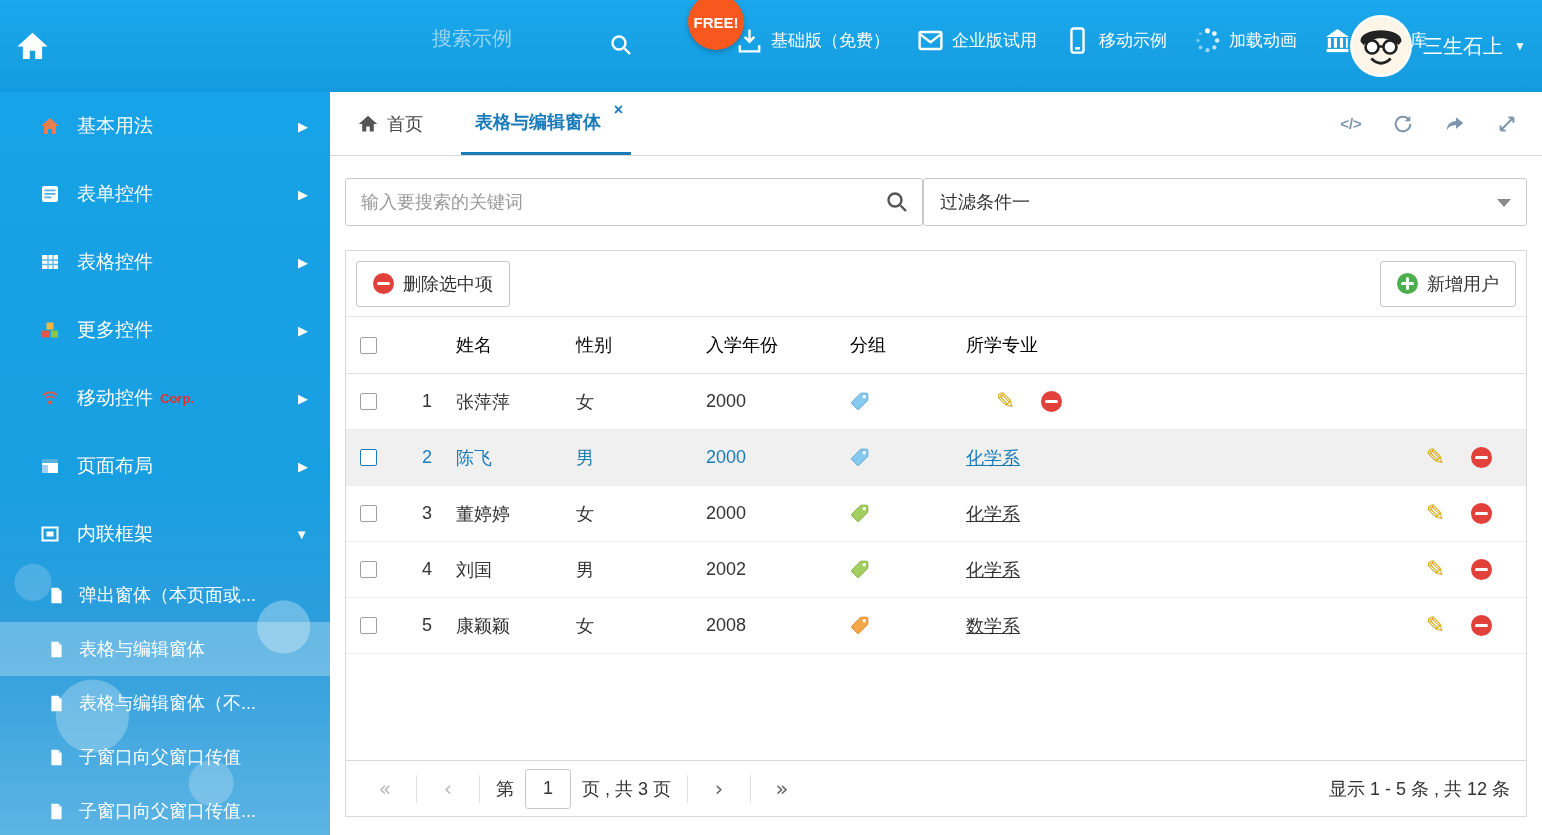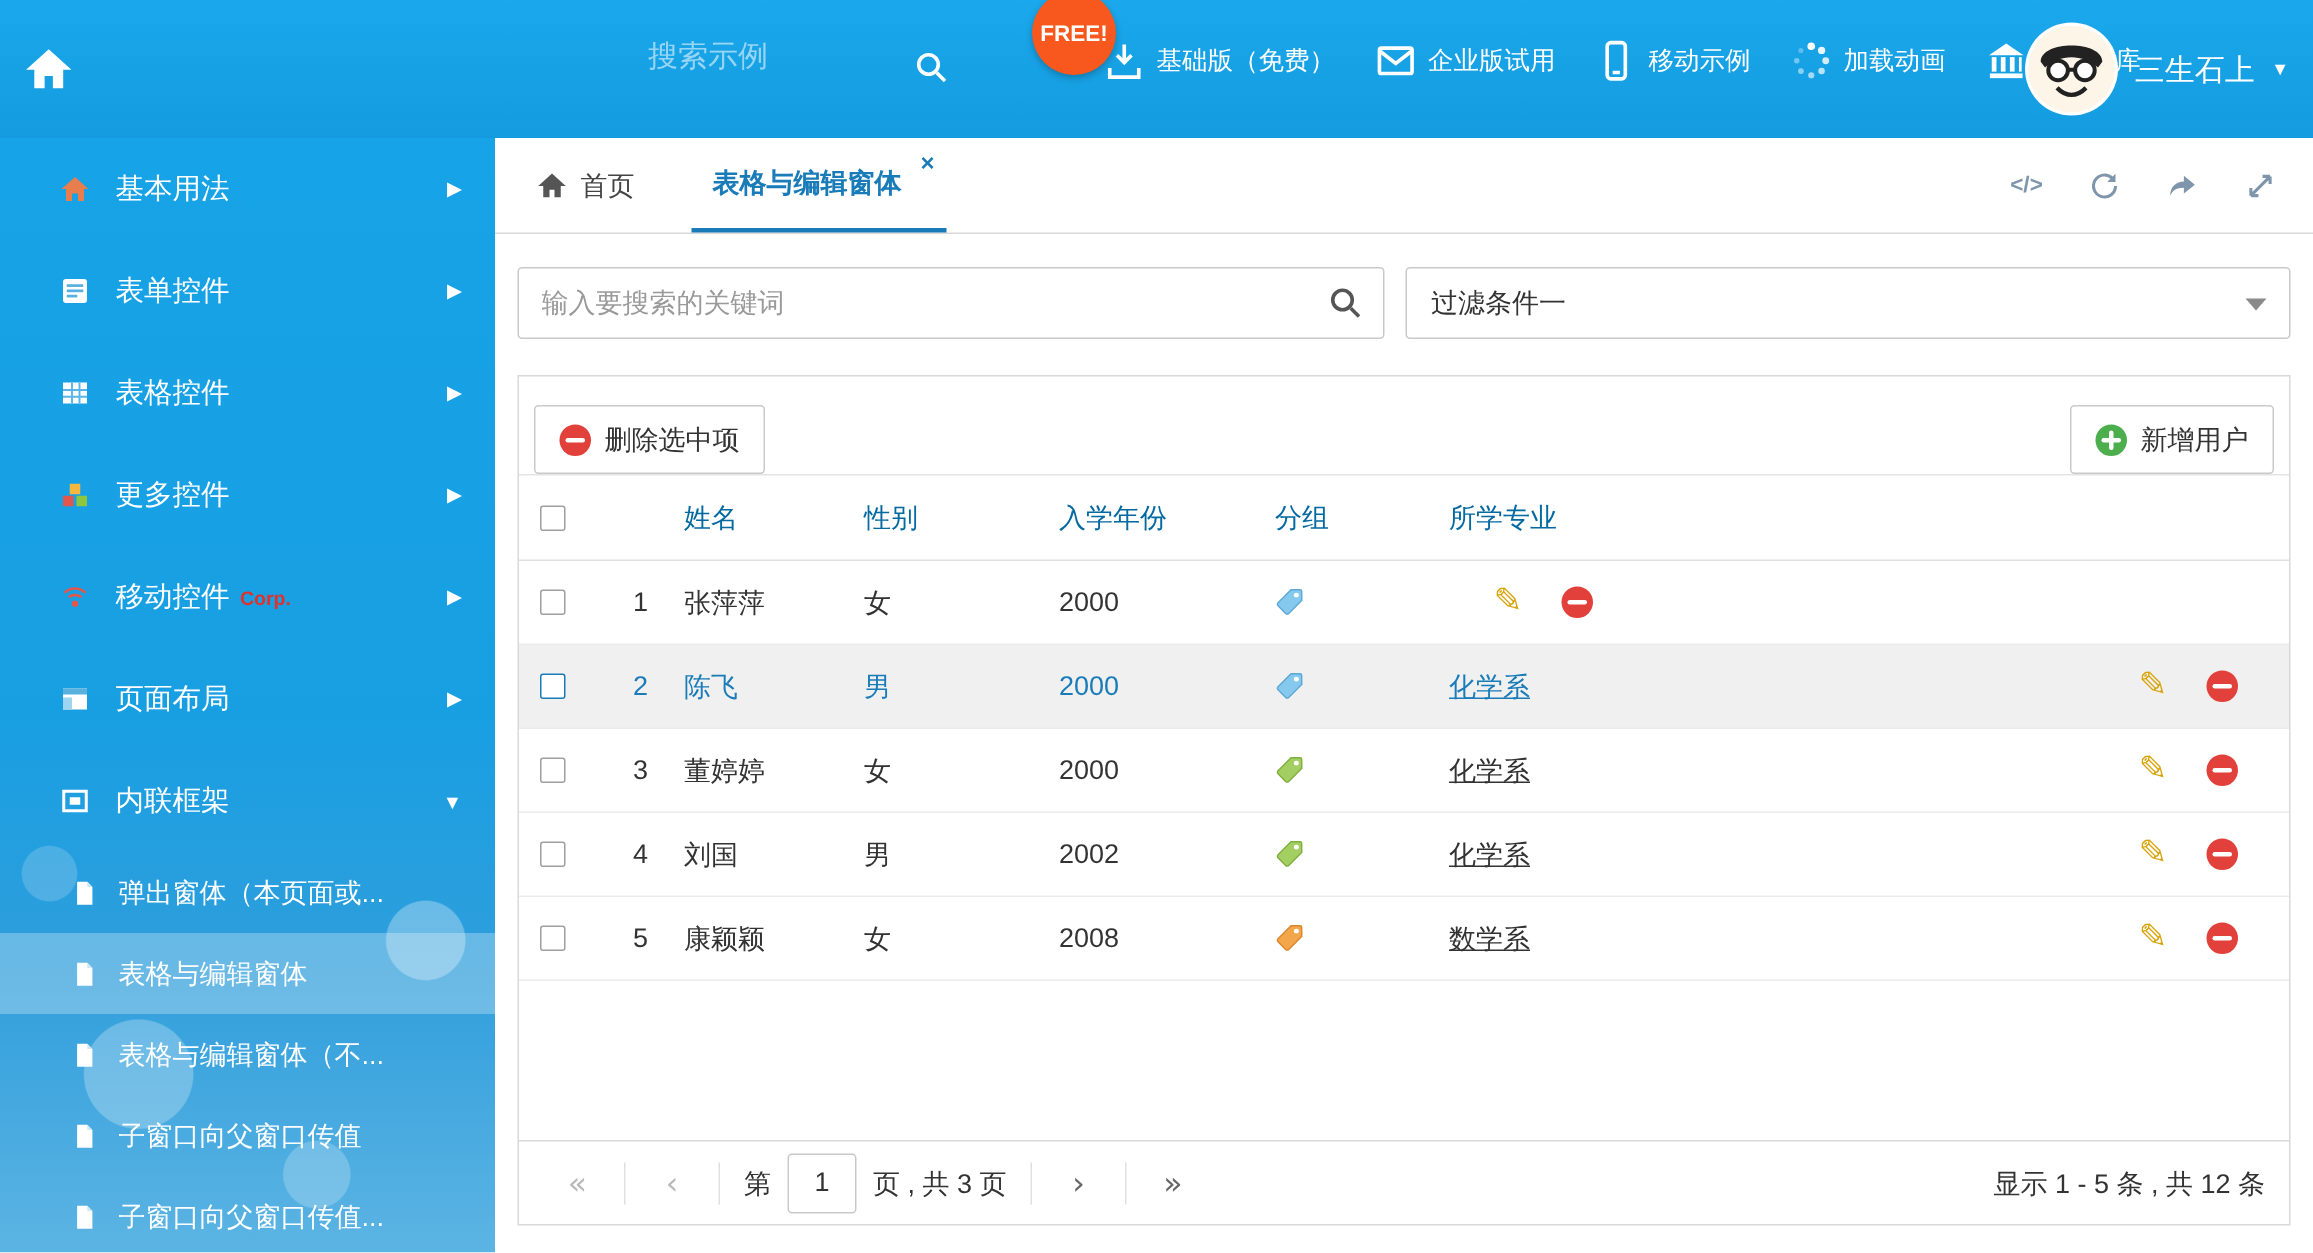--- a/index.html
+++ b/index.html
@@ -53,44 +53,44 @@
           display:flex;align-items:stretch;padding-left:16px;box-sizing:border-box;}
   .tab{display:flex;align-items:center;gap:9px;padding:0 12px;font-size:18px;color:#444;cursor:pointer;position:relative;}
   .tab svg{width:20px;height:20px;}
   .tab.active{color:#1a7bb9;font-weight:bold;margin-left:26px;border-bottom:3px solid #1a7bb9;padding:0 30px 0 14px;}
   .tab.active .close{position:absolute;top:9px;right:8px;font-size:16px;color:#1a7bb9;font-weight:bold;cursor:pointer;}
   .tab-actions{margin-left:auto;display:flex;align-items:center;gap:26px;padding-right:22px;color:#7e95ab;}
   .ticon{width:26px;height:26px;display:flex;align-items:center;justify-content:center;cursor:pointer;
          font-size:15px;font-weight:bold;}
   .ticon svg{width:22px;height:22px;}
 
-  .filter-row{position:absolute;top:86px;left:15px;right:15px;height:48px;display:flex;gap:14px;}
+  .filter-row{position:absolute;top:86px;left:15px;right:15px;height:48px;display:flex;gap:0;}
   .search-box{width:578px;position:relative;border:1px solid #c9c9c9;border-radius:3px;box-sizing:border-box;}
   .search-box input{width:100%;height:100%;border:none;outline:none;padding:0 46px 0 15px;font-size:18px;
                     color:#333;box-sizing:border-box;background:transparent;}
   .search-box input::placeholder{color:#9a9a9a;}
   .search-box .mag{position:absolute;right:13px;top:11px;width:24px;height:24px;color:#555;cursor:pointer;}
   .select-box{flex:1;border:1px solid #c9c9c9;border-radius:3px;display:flex;align-items:center;
               padding:0 16px;font-size:18px;color:#333;position:relative;cursor:pointer;}
   .select-caret{position:absolute;right:15px;top:50%;margin-top:-3px;width:0;height:0;
                 border-left:7px solid transparent;border-right:7px solid transparent;border-top:8px solid #8a8a8a;}
 
   .panel{position:absolute;top:158px;left:15px;right:15px;bottom:18px;border:1px solid #d9d9d9;
          display:flex;flex-direction:column;box-sizing:border-box;}
-  .toolbar{height:66px;flex:none;display:flex;align-items:flex-end;justify-content:space-between;
+  .toolbar{height:66px;flex:none;display:flex;align-items:center;justify-content:space-between;
            padding:0 10px;border-bottom:1px solid #e4e4e4;box-sizing:border-box;}
   .btn{height:46px;background:#fff;border:1px solid #c9c9c9;border-radius:3px;display:inline-flex;
        align-items:center;gap:9px;padding:0 16px;font-size:18px;color:#333;cursor:pointer;}
   .icon-minus{width:21px;height:21px;border-radius:50%;background:#e2403a;position:relative;flex:none;}
   .icon-minus::after{content:"";position:absolute;left:4px;right:4px;top:9px;height:3px;background:#fff;border-radius:2px;}
   .icon-plus{width:21px;height:21px;border-radius:50%;background:#4cae4c;position:relative;flex:none;}
   .icon-plus::before{content:"";position:absolute;top:4px;bottom:4px;left:9px;width:3px;background:#fff;border-radius:2px;}
   .icon-plus::after{content:"";position:absolute;left:4px;right:4px;top:9px;height:3px;background:#fff;border-radius:2px;}
 
-  .thead{height:56px;flex:none;display:flex;align-items:center;font-size:18px;color:#0369a1;border-bottom:1px solid #e0e0e0;}
+  .thead{height:56px;flex:none;display:flex;align-items:center;font-size:18px;color:#000000;border-bottom:1px solid #e0e0e0;}
   .trow{height:55px;flex:none;display:flex;align-items:center;font-size:18px;color:#333;border-bottom:1px solid #ececec;}
   .trow.selected{background:#f0f0f0;color:#1a7bb9;}
   .trow.selected .major-link{color:#1a7bb9;}
   .trow.selected .cb{border-color:#1a7bb9;}
   .c-check{width:50px;flex:none;padding-left:14px;box-sizing:border-box;display:flex;}
   .cb{width:17px;height:17px;border:1px solid #9f9f9f;border-radius:2px;background:#fff;cursor:pointer;box-sizing:border-box;}
   .c-num{width:60px;flex:none;padding-left:26px;box-sizing:border-box;}
   .c-name{width:120px;flex:none;}
   .c-gender{width:130px;flex:none;}
   .c-year{width:140px;flex:none;}

